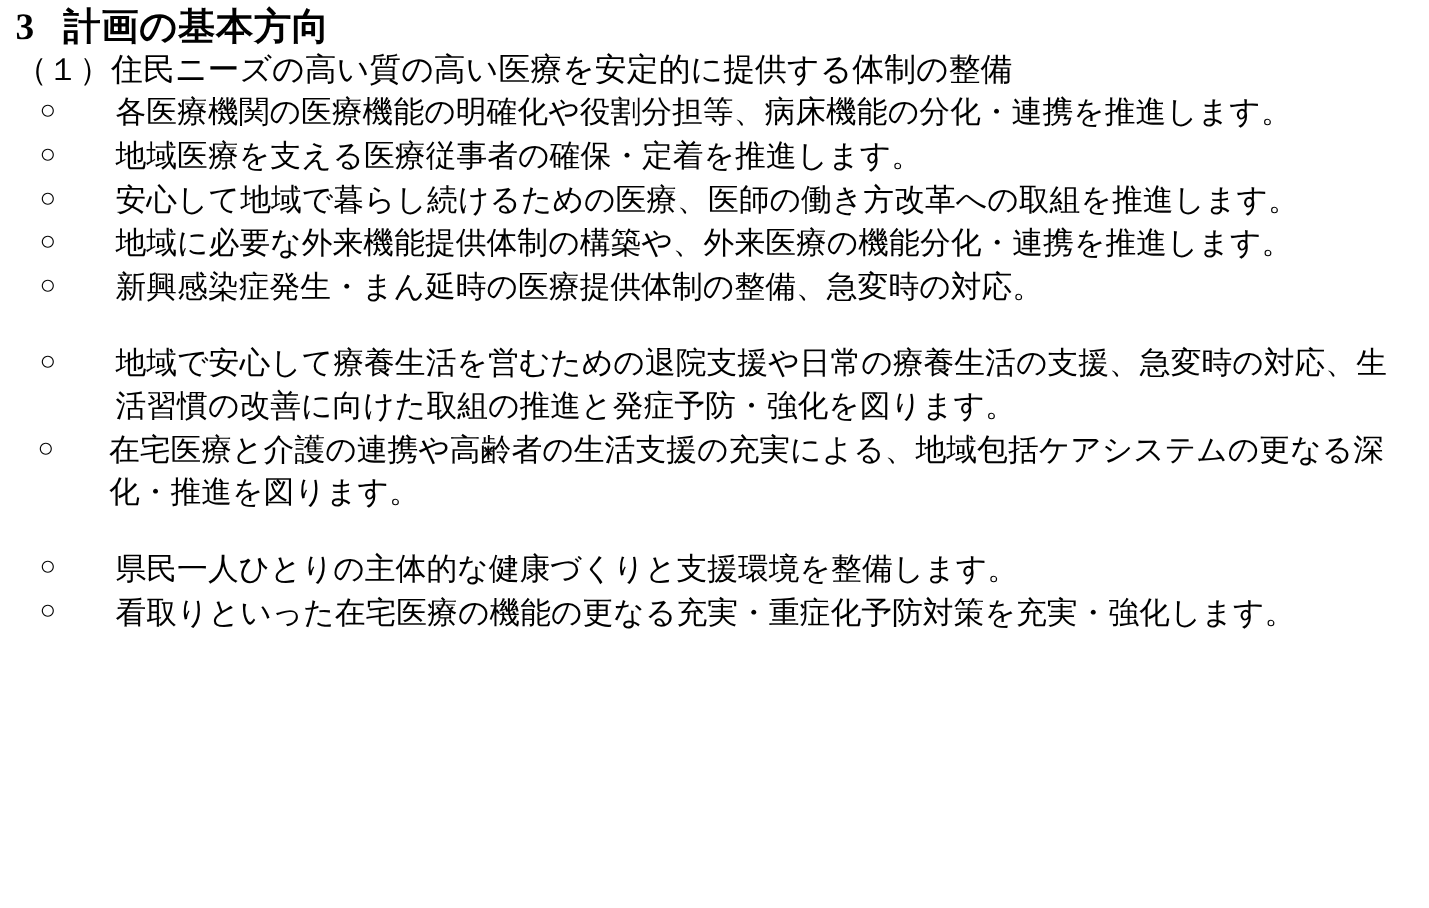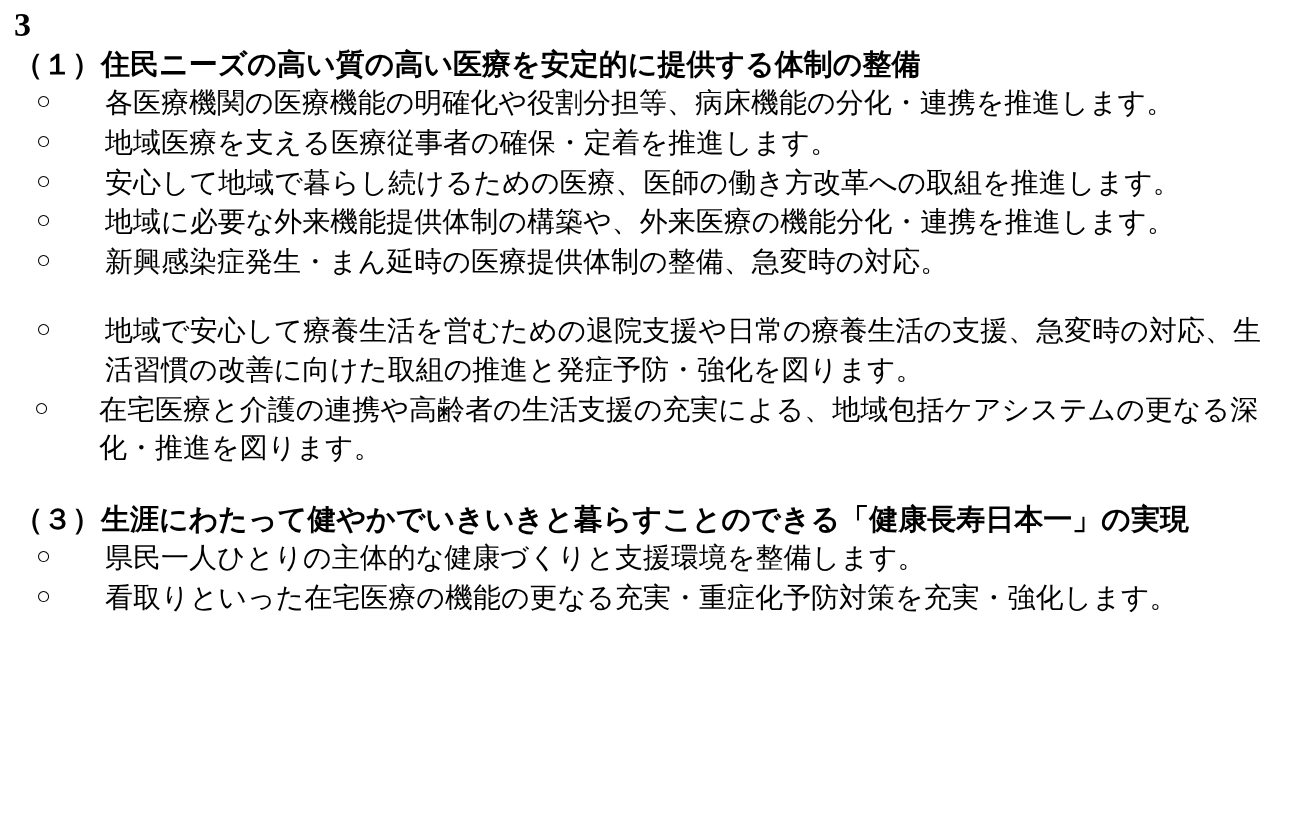--- a/index.html
+++ b/index.html
@@ -31,21 +31,21 @@
     line-height: 1.12;
     letter-spacing: 0.5px;
     margin: 0 0 2px 0;
   }
   .section-heading .num {
     margin-right: 26px;
   }
 
   
   .sub-heading {
-    font-weight: bold;
+    font-weight: normal;
     font-size: 29px;
     line-height: 1.25;
     letter-spacing: 0px;
     margin: 2px 0 2px 0;
     white-space: nowrap;
   }
 
   
   .bullet-list {
     list-style: none;
@@ -81,20 +81,21 @@
     height: 30px;
   }
 </style>
 </head>
 <body>
 
 <div class="page">
 
   <div class="section-heading">
     <span class="num">3</span>
+    <span>計画の基本方向</span>
   </div>
 
   <div>
     <div class="sub-heading">（１）住民ニーズの高い質の高い医療を安定的に提供する体制の整備</div>
     <ul class="bullet-list">
       <li class="bullet-item">
         <span class="bullet-mark">○</span>
         <span class="bullet-text">各医療機関の医療機能の明確化や役割分担等、病床機能の分化・連携を推進します。</span>
       </li>
       <li class="bullet-item">
@@ -127,21 +128,20 @@
       <li class="bullet-item tight">
         <span class="bullet-mark">○</span>
         <span class="bullet-text">在宅医療と介護の連携や高齢者の生活支援の充実による、地域包括ケアシステムの更なる深化・推進を図ります。</span>
       </li>
     </ul>
   </div>
 
   <div class="gap"></div>
 
   <div>
-    <div class="sub-heading">（３）生涯にわたって健やかでいきいきと暮らすことのできる「健康長寿日本一」の実現</div>
     <ul class="bullet-list">
       <li class="bullet-item">
         <span class="bullet-mark">○</span>
         <span class="bullet-text">県民一人ひとりの主体的な健康づくりと支援環境を整備します。</span>
       </li>
       <li class="bullet-item">
         <span class="bullet-mark">○</span>
         <span class="bullet-text">看取りといった在宅医療の機能の更なる充実・重症化予防対策を充実・強化します。</span>
       </li>
     </ul>

